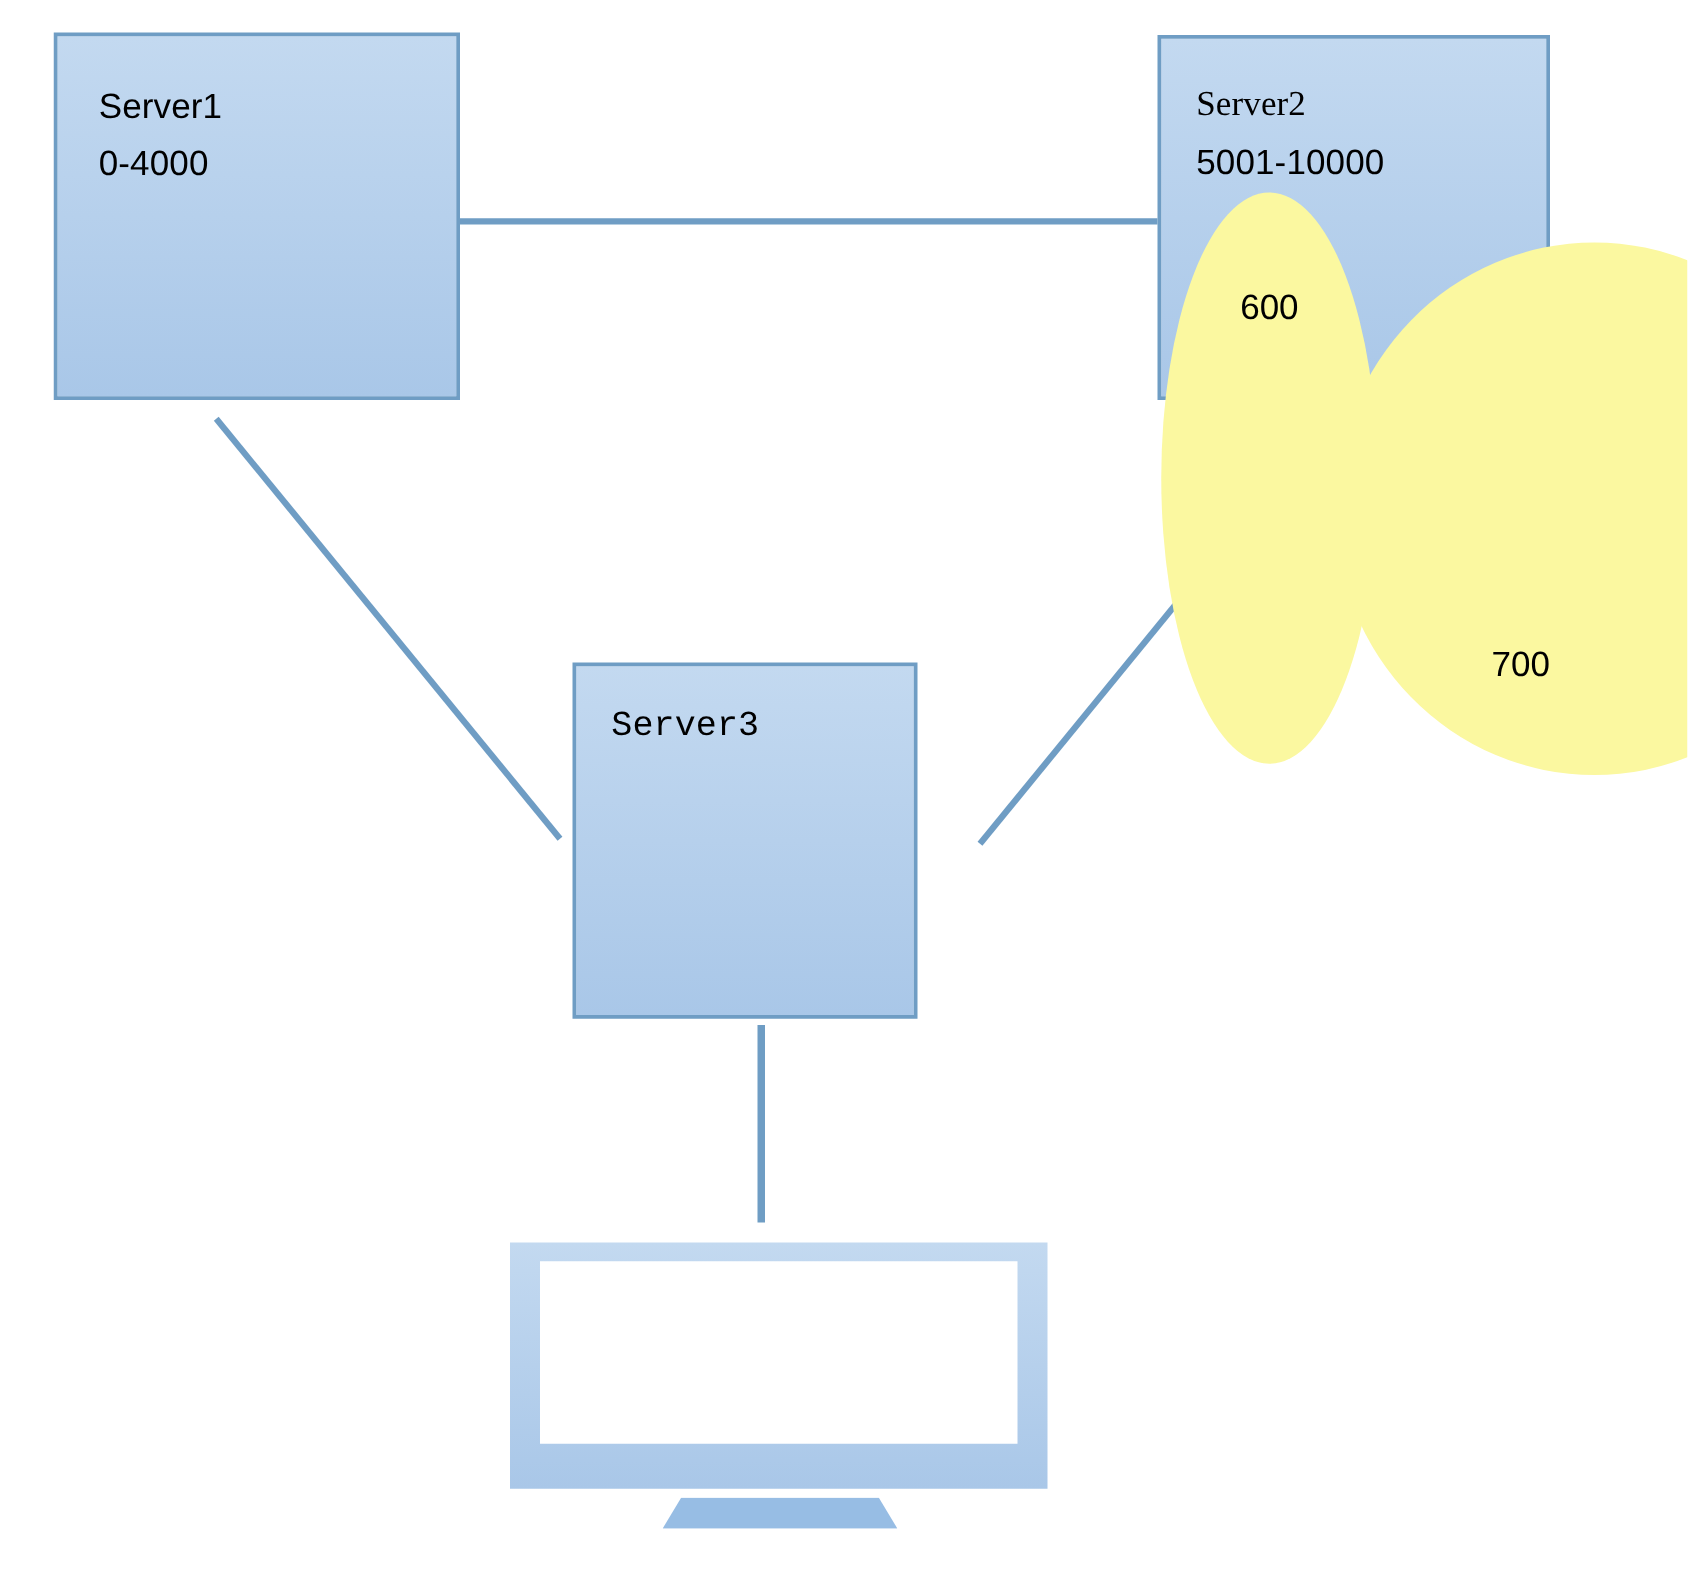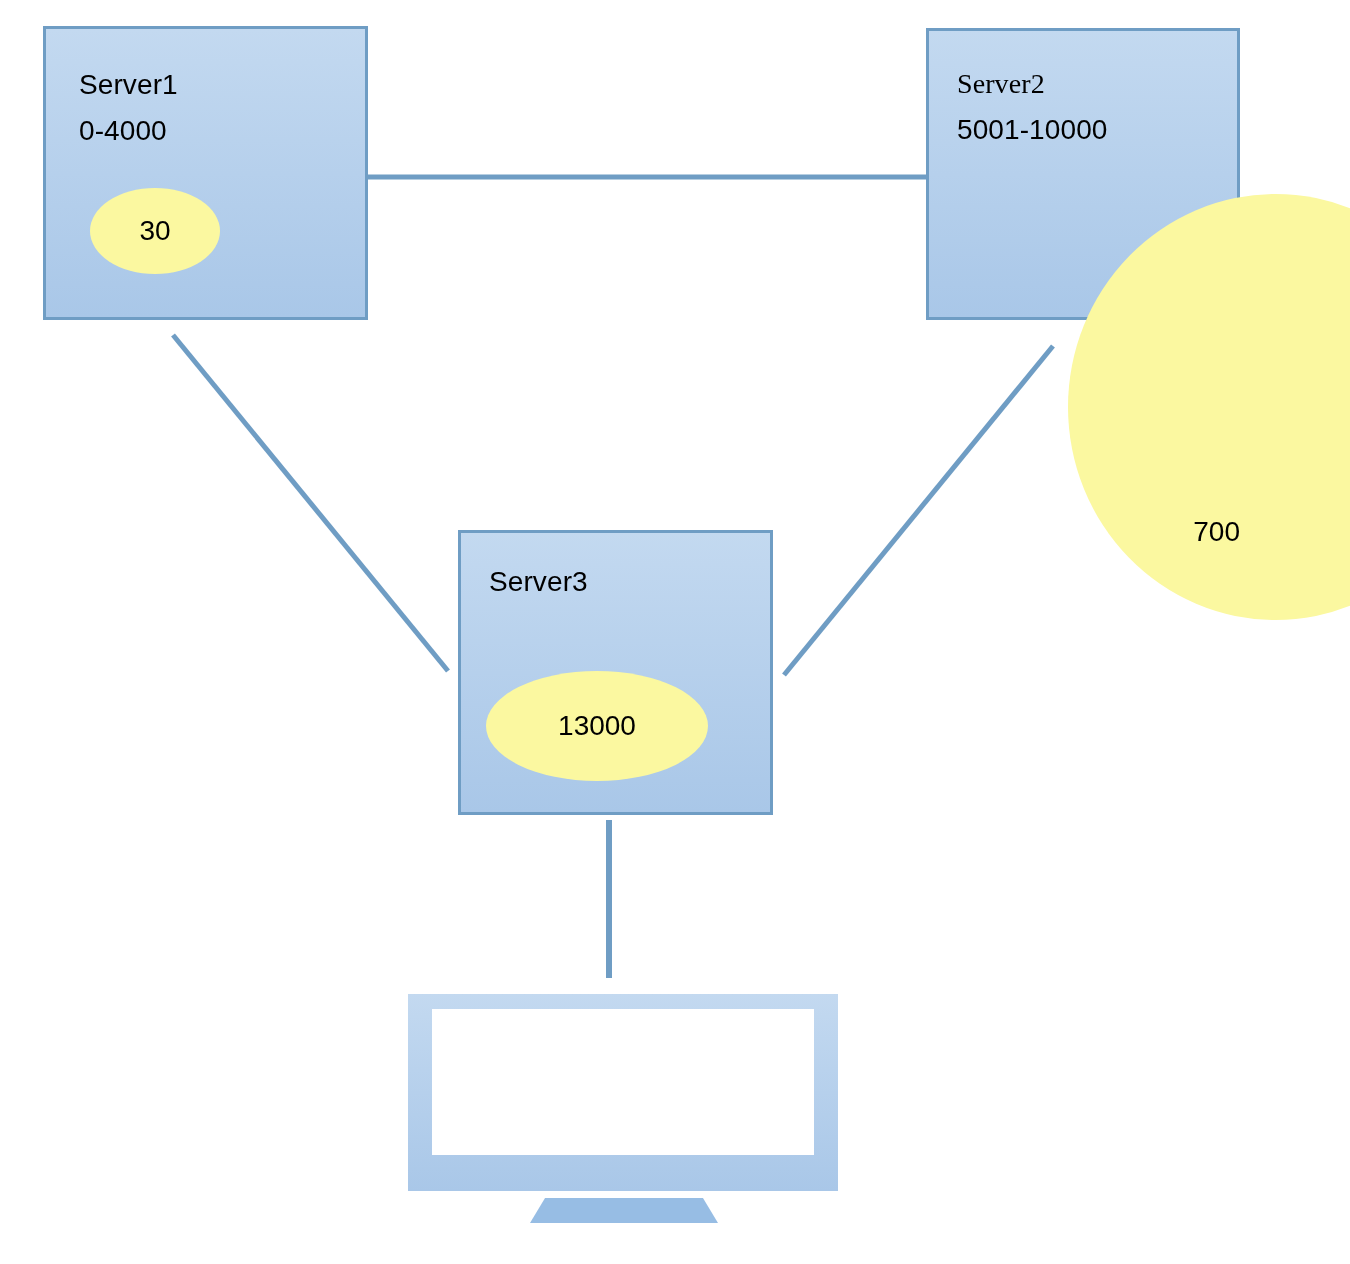--- a/index.html
+++ b/index.html
@@ -79,33 +79,32 @@
   <svg class="edge-layer" width="1350" height="1264" viewBox="0 0 1350 1264">
     <line x1="368" y1="177" x2="926" y2="177" stroke="#6f9dc4" stroke-width="5"></line>
     <line x1="173" y1="335" x2="448" y2="671" stroke="#6f9dc4" stroke-width="5"></line>
     <line x1="784" y1="675" x2="1053" y2="346" stroke="#6f9dc4" stroke-width="5"></line>
     <line x1="609" y1="820" x2="609" y2="978" stroke="#6f9dc4" stroke-width="6"></line>
   </svg>
 
   <div class="server-box" style="left:43px; top:26px; width:325px; height:294px;">
     <div class="server-label" style="left:33px; top:33px;">Server1</div>
     <div class="server-label" style="left:33px; top:79px;">0-4000</div>
-    <div class="key-ellipse" style="left:44px; top:159px; width:130px; height:86px;">30</div>
   </div>
 
   <div class="server-box" style="left:926px; top:28px; width:314px; height:292px;">
     <div class="server-label" style="left:28px; top:30px;font-family:Liberation Serif, serif;">Server2</div>
     <div class="server-label" style="left:28px; top:76px;">5001-10000</div>
   </div>
 
+  <div class="key-ellipse offset-down" style="left:929px; top:154px; width:173px; height:106px;">600</div>
   <div class="key-ellipse offset-right offset-up" style="left:1068px; top:194px; width:172px; height:102px;">700</div>
 
-  <div class="server-box" style="left:458px; top:530px; width:315px; height:285px;">
+  <div class="server-box" style="left:458px; top:530px; width:276px; height:285px;font-family:Liberation Mono, monospace;">
     <div class="server-label" style="left:28px; top:26px;">Server3</div>
-    <div class="key-ellipse" style="left:25px; top:138px; width:222px; height:110px;">13000</div>
   </div>
 
   <div class="monitor" style="left:408px; top:994px; width:430px; height:231px;">
     <div class="monitor-body" style="left:0px; top:0px; width:430px; height:197px;"></div>
     <div class="monitor-screen" style="left:24px; top:15px; width:382px; height:146px;"></div>
     <div class="monitor-stand" style="left:122px; top:204px; width:188px; height:25px;"></div>
   </div>
 
 </div>
 

